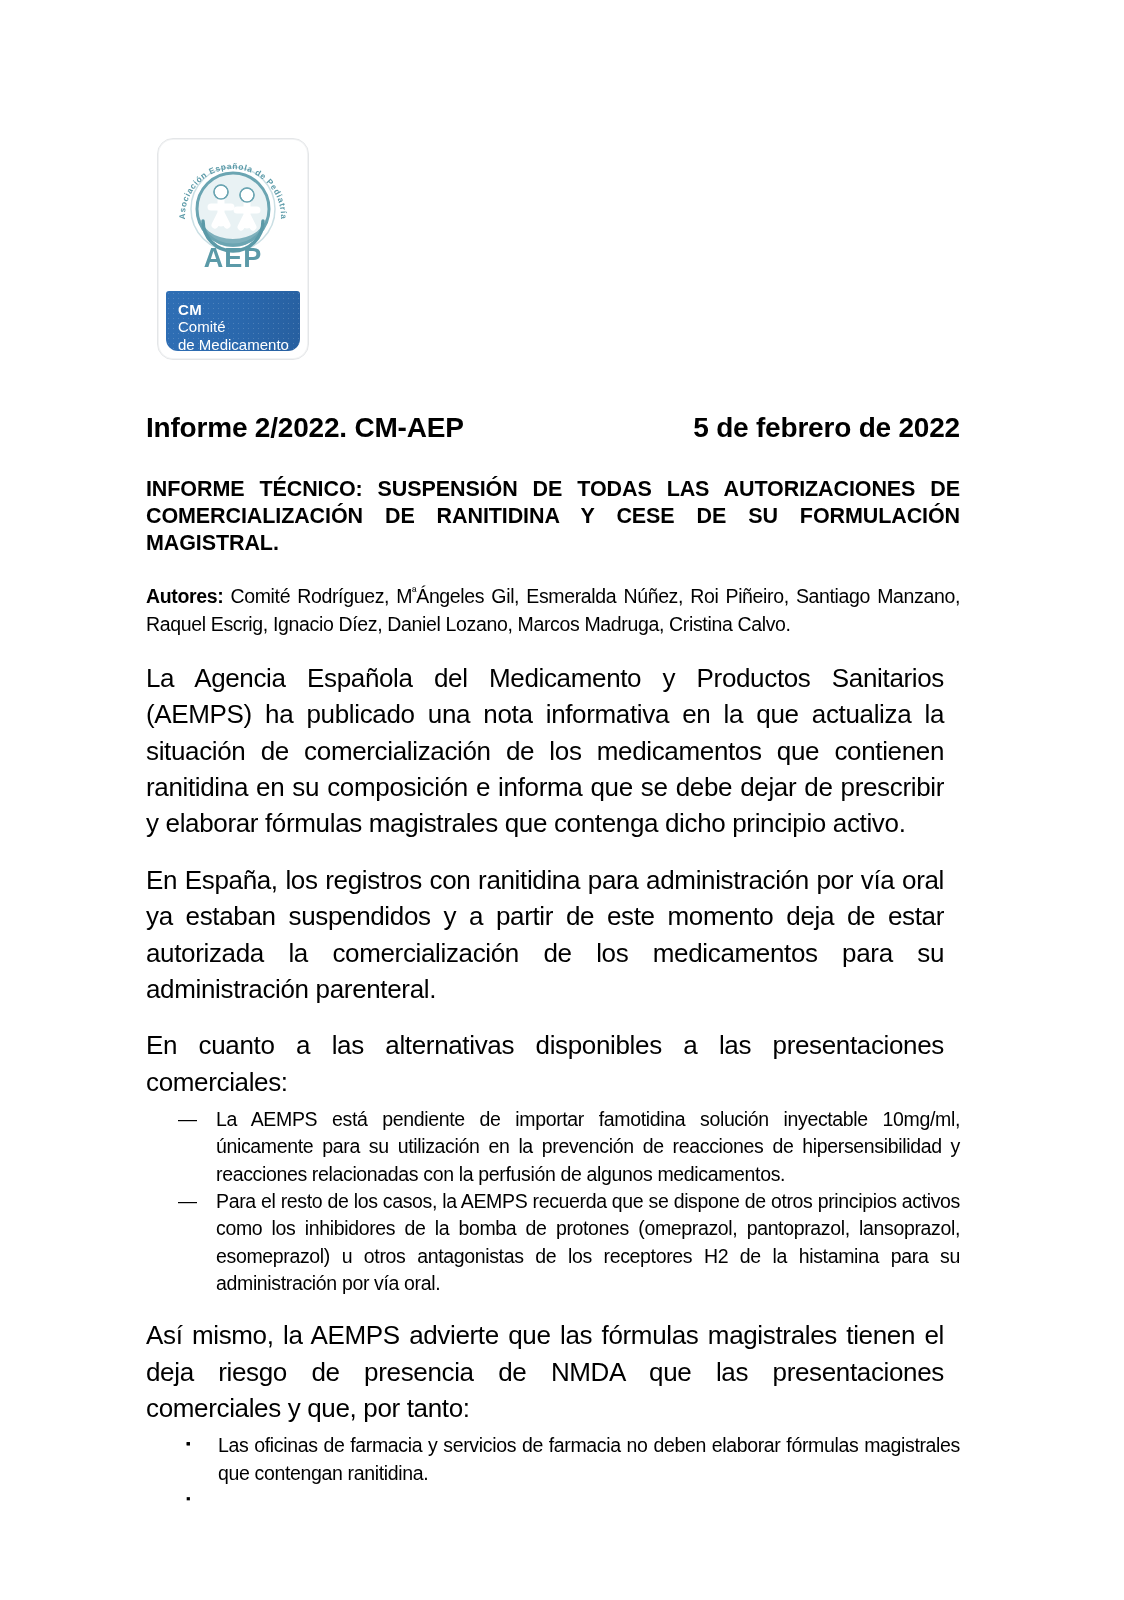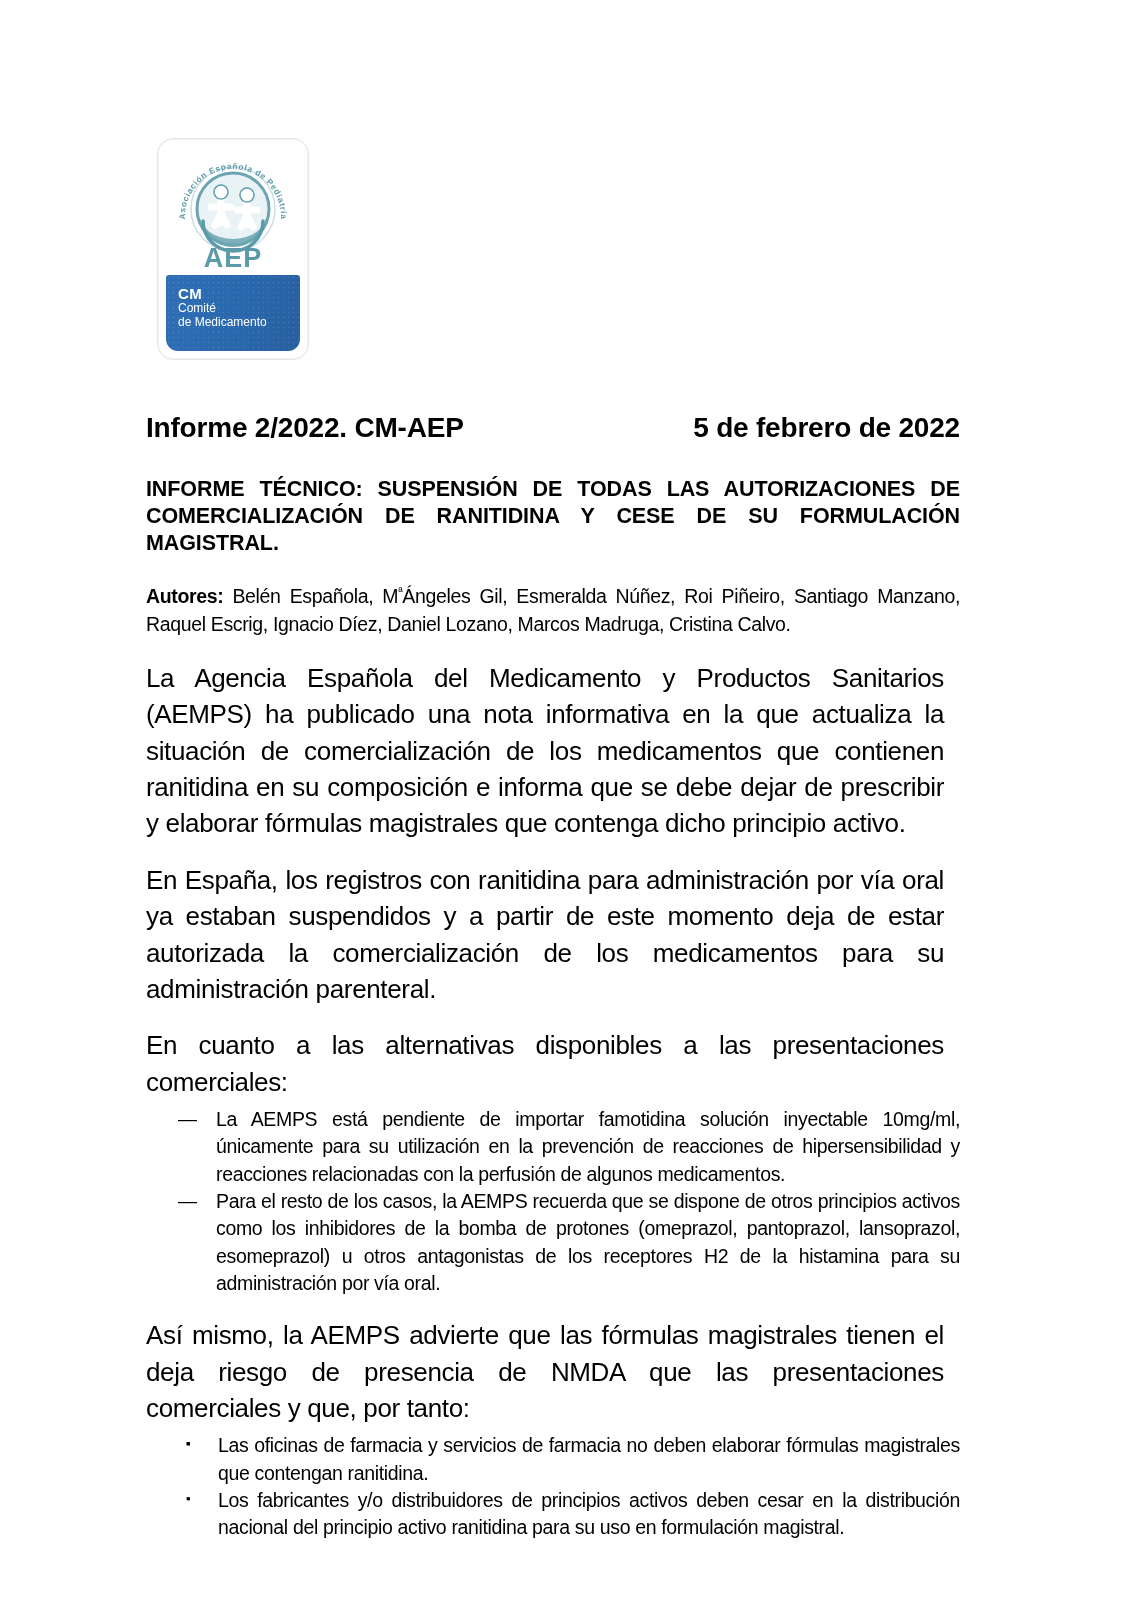--- a/index.html
+++ b/index.html
@@ -44,21 +44,21 @@
     top: 12px;
     height: 124px;
   }
   .emblem-svg { display: block; margin: 0 auto; }
 
   .logo-banner {
     position: absolute;
     left: 8px;
     right: 8px;
     bottom: 8px;
-    height: 76px;
+    height: 60px;
     background: linear-gradient(105deg, #2f6fb5 0%, #2a68ad 55%, #275f9f 100%);
     border-radius: 3px 3px 12px 12px;
     overflow: hidden;
   }
   .logo-banner::after {
     content: "";
     position: absolute;
     inset: 0;
     background-image:
       radial-gradient(circle, rgba(255,255,255,0.30) 0.8px, transparent 0.9px);
@@ -73,21 +73,21 @@
     color: #ffffff;
     line-height: 1.16;
   }
   .banner-cm {
     font-size: 15px;
     font-weight: bold;
     letter-spacing: 0.3px;
     display: block;
   }
   .banner-sub {
-    font-size: 12px;
+    font-size: 15px;
     font-weight: normal;
     display: block;
   }
 
   
   .doc {
     position: absolute;
     left: 146px;
     top: 412px;
     width: 814px;
@@ -226,21 +226,21 @@
   <div class="doc">
 
     <div class="header-row">
       <span class="report-id">Informe 2/2022. CM-AEP</span>
       <span class="report-date">5 de febrero de 2022</span>
     </div>
 
     <h1 class="doc-title">INFORME TÉCNICO: SUSPENSIÓN DE TODAS LAS AUTORIZACIONES DE COMERCIALIZACIÓN DE RANITIDINA Y CESE DE SU FORMULACIÓN MAGISTRAL.</h1>
 
     <p class="authors">
-      <span class="lbl">Autores:</span><span> Belén Española, M</span><sup>ª</sup><span>Ángeles Gil, Esmeralda Núñez, Roi Piñeiro, Santiago Manzano, Raquel Escrig, Ignacio Díez, Daniel Lozano, Marcos Madruga, Cristina Calvo.</span>
+      <span class="lbl">Autores:</span><span> Comité Rodríguez, M</span><sup>ª</sup><span>Ángeles Gil, Esmeralda Núñez, Roi Piñeiro, Santiago Manzano, Raquel Escrig, Ignacio Díez, Daniel Lozano, Marcos Madruga, Cristina Calvo.</span>
     </p>
 
     <p class="para">La Agencia Española del Medicamento y Productos Sanitarios (AEMPS) ha publicado una nota informativa en la que actualiza la situación de comercialización de los medicamentos que contienen ranitidina en su composición e informa que se debe dejar de prescribir y elaborar fórmulas magistrales que contenga dicho principio activo.</p>
 
     <p class="para">En España, los registros con ranitidina para administración por vía oral ya estaban suspendidos y a partir de este momento deja de estar autorizada la comercialización de los medicamentos para su administración parenteral.</p>
 
 
     <p class="para tight">En cuanto a las alternativas disponibles a las presentaciones comerciales:</p>
 
     <ul class="list dash">
@@ -259,18 +259,17 @@
     <ul class="list square">
       <li>
         <span class="marker">▪</span>
       </li>
       <li>
         <span class="marker">▪</span>
         <span>Las oficinas de farmacia y servicios de farmacia no deben elaborar fórmulas magistrales que contengan ranitidina.</span>
       </li>
       <li>
         <span class="marker">▪</span>
-        <span>Los fabricantes y/o distribuidores de principios activos deben cesar en la distribución nacional del principio activo ranitidina para su uso en formulación magistral.</span>
       </li>
     </ul>
 
   </div>
 </div>
 
 </body></html>

